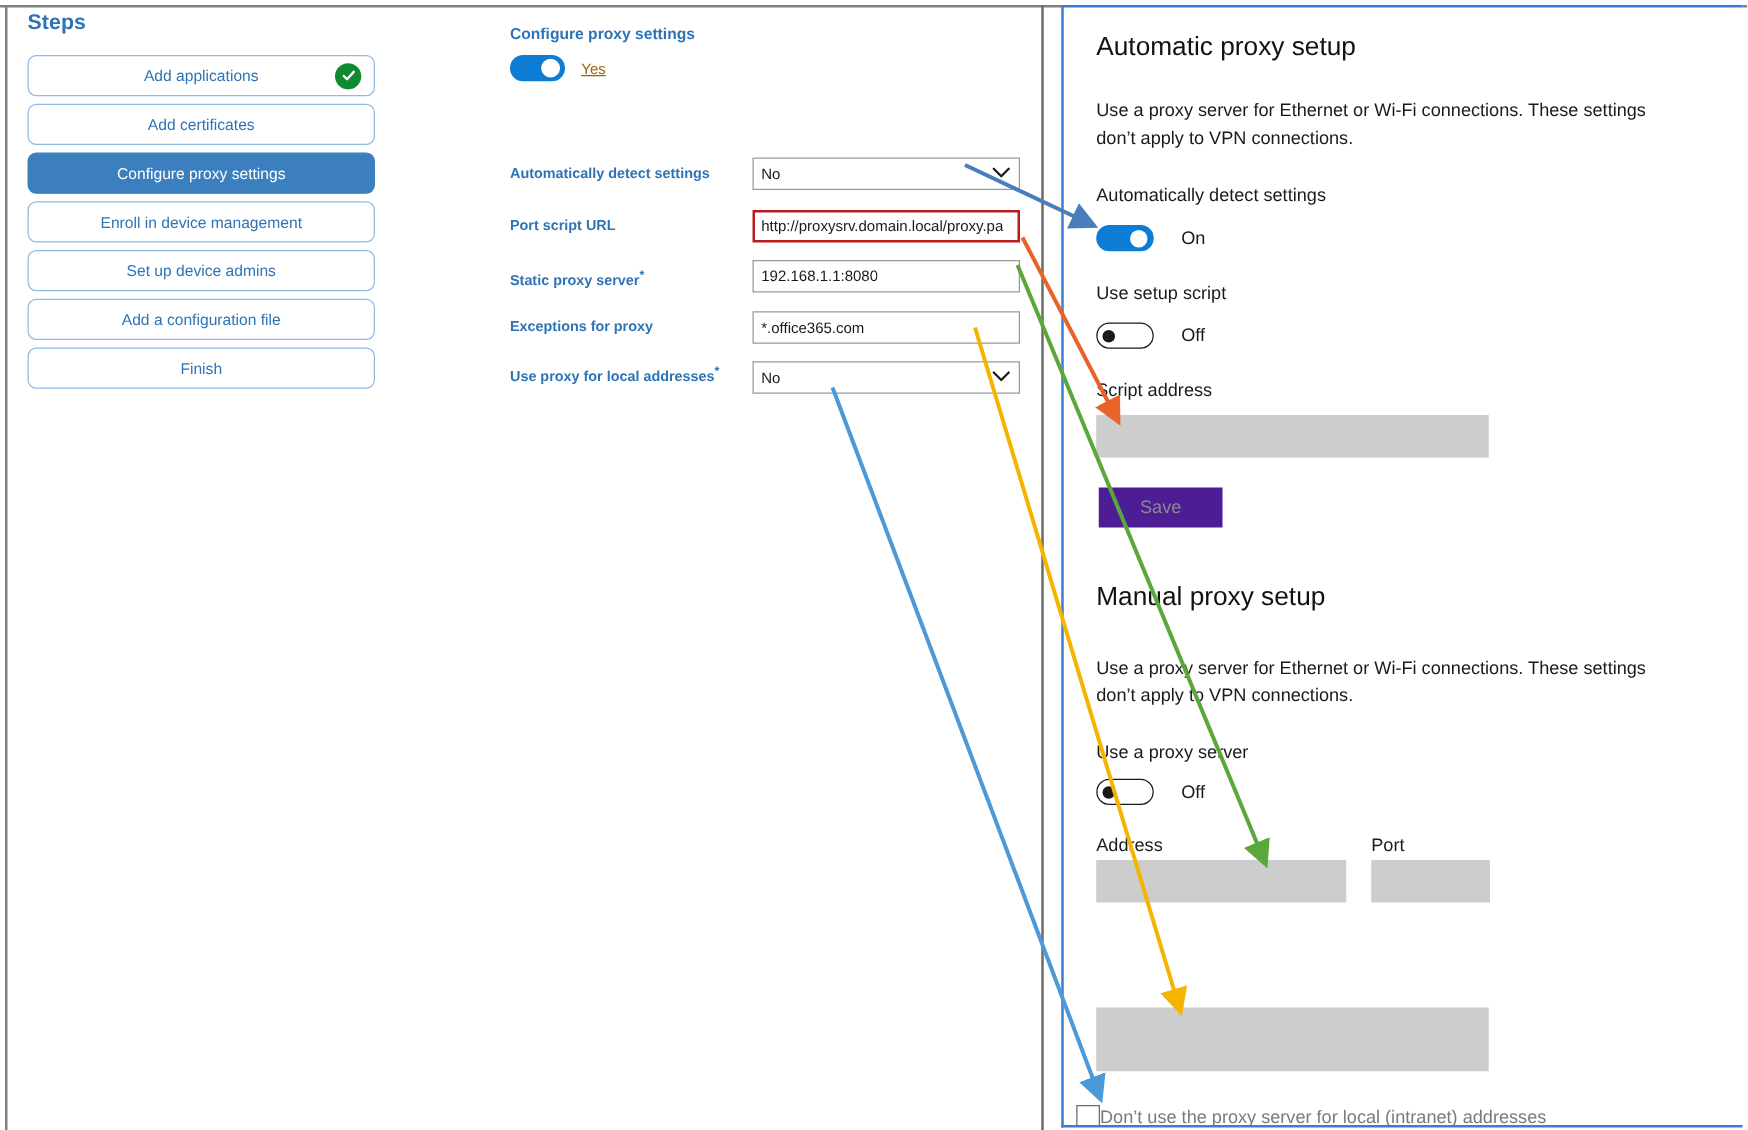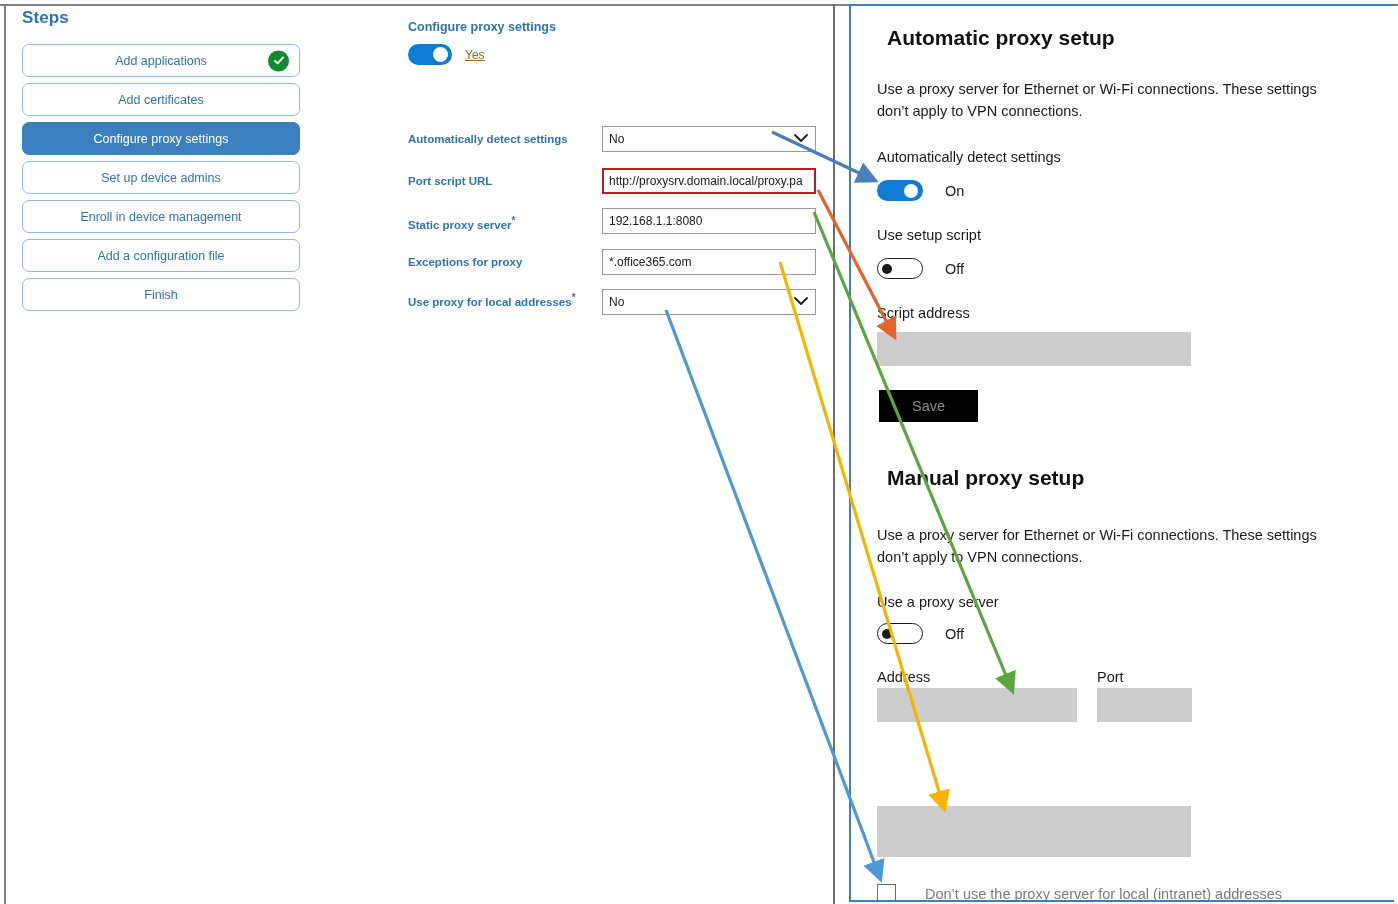--- a/index.html
+++ b/index.html
@@ -176,24 +176,24 @@
     left: 849px; top: 4px;
     width: 545px; height: 898px;
     box-sizing: border-box;
     border: 2px solid #3a7ed0;
     border-right: none;
     background: #ffffff;
     overflow: hidden;
   }
   .sp-h1 {
     position: absolute;
-    left: 36px;
+    left: 26px;
     font-size: 21px;
     color: #111111;
-    font-weight: bold;
+    font-weight: normal;
   }
   .sp-body {
     position: absolute;
     left: 26px;
     width: 470px;
     font-size: 14.5px;
     line-height: 22px;
     color: #1a1a1a;
   }
   .sp-sub {
@@ -236,34 +236,34 @@
     font-size: 14.5px;
     color: #1a1a1a;
   }
   .sp-box {
     position: absolute;
     background: #cdcdcd;
     cursor: text;
   }
   .sp-save {
     position: absolute;
-    background: #000000;
+    background: #4c1d95;
     color: #8a8a8a;
     font-size: 14.5px;
     display: flex;
     align-items: center;
     justify-content: center;
     cursor: default;
   }
   .sp-check-row {
     position: absolute;
-    left: 26px;
-    display: flex;
-    align-items: center;
-    gap: 29px;
+    left: 10px;
+    display: flex;
+    align-items: center;
+    gap: 0;
     justify-content: flex-end;
   }
   .sp-checkbox {
     width: 19px; height: 19px;
     box-sizing: border-box;
     border: 1.6px solid #6b6b6b;
     background: #ffffff;
     flex: none;
     cursor: pointer;
   }
@@ -301,24 +301,24 @@
           </svg>
       </span>
     </div>
     <div class="step-btn">
       <span>Add certificates</span>
     </div>
     <div class="step-btn selected">
       <span>Configure proxy settings</span>
     </div>
     <div class="step-btn">
+      <span>Enroll in device management</span>
+    </div>
+    <div class="step-btn">
       <span>Set up device admins</span>
-    </div>
-    <div class="step-btn">
-      <span>Enroll in device management</span>
     </div>
     <div class="step-btn">
       <span>Add a configuration file</span>
     </div>
     <div class="step-btn">
       <span>Finish</span>
     </div>
   </div>
 
   <div class="form-heading">Configure proxy settings</div>

